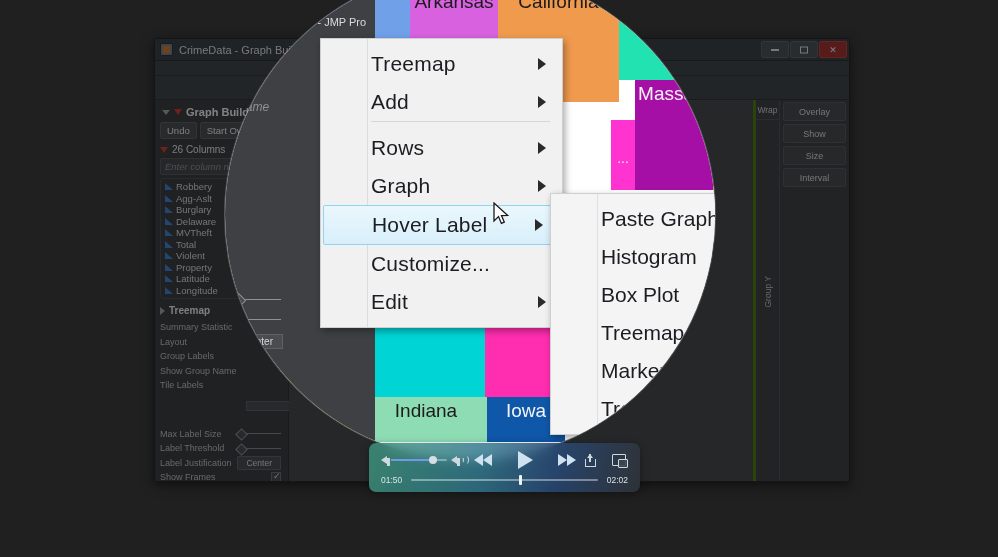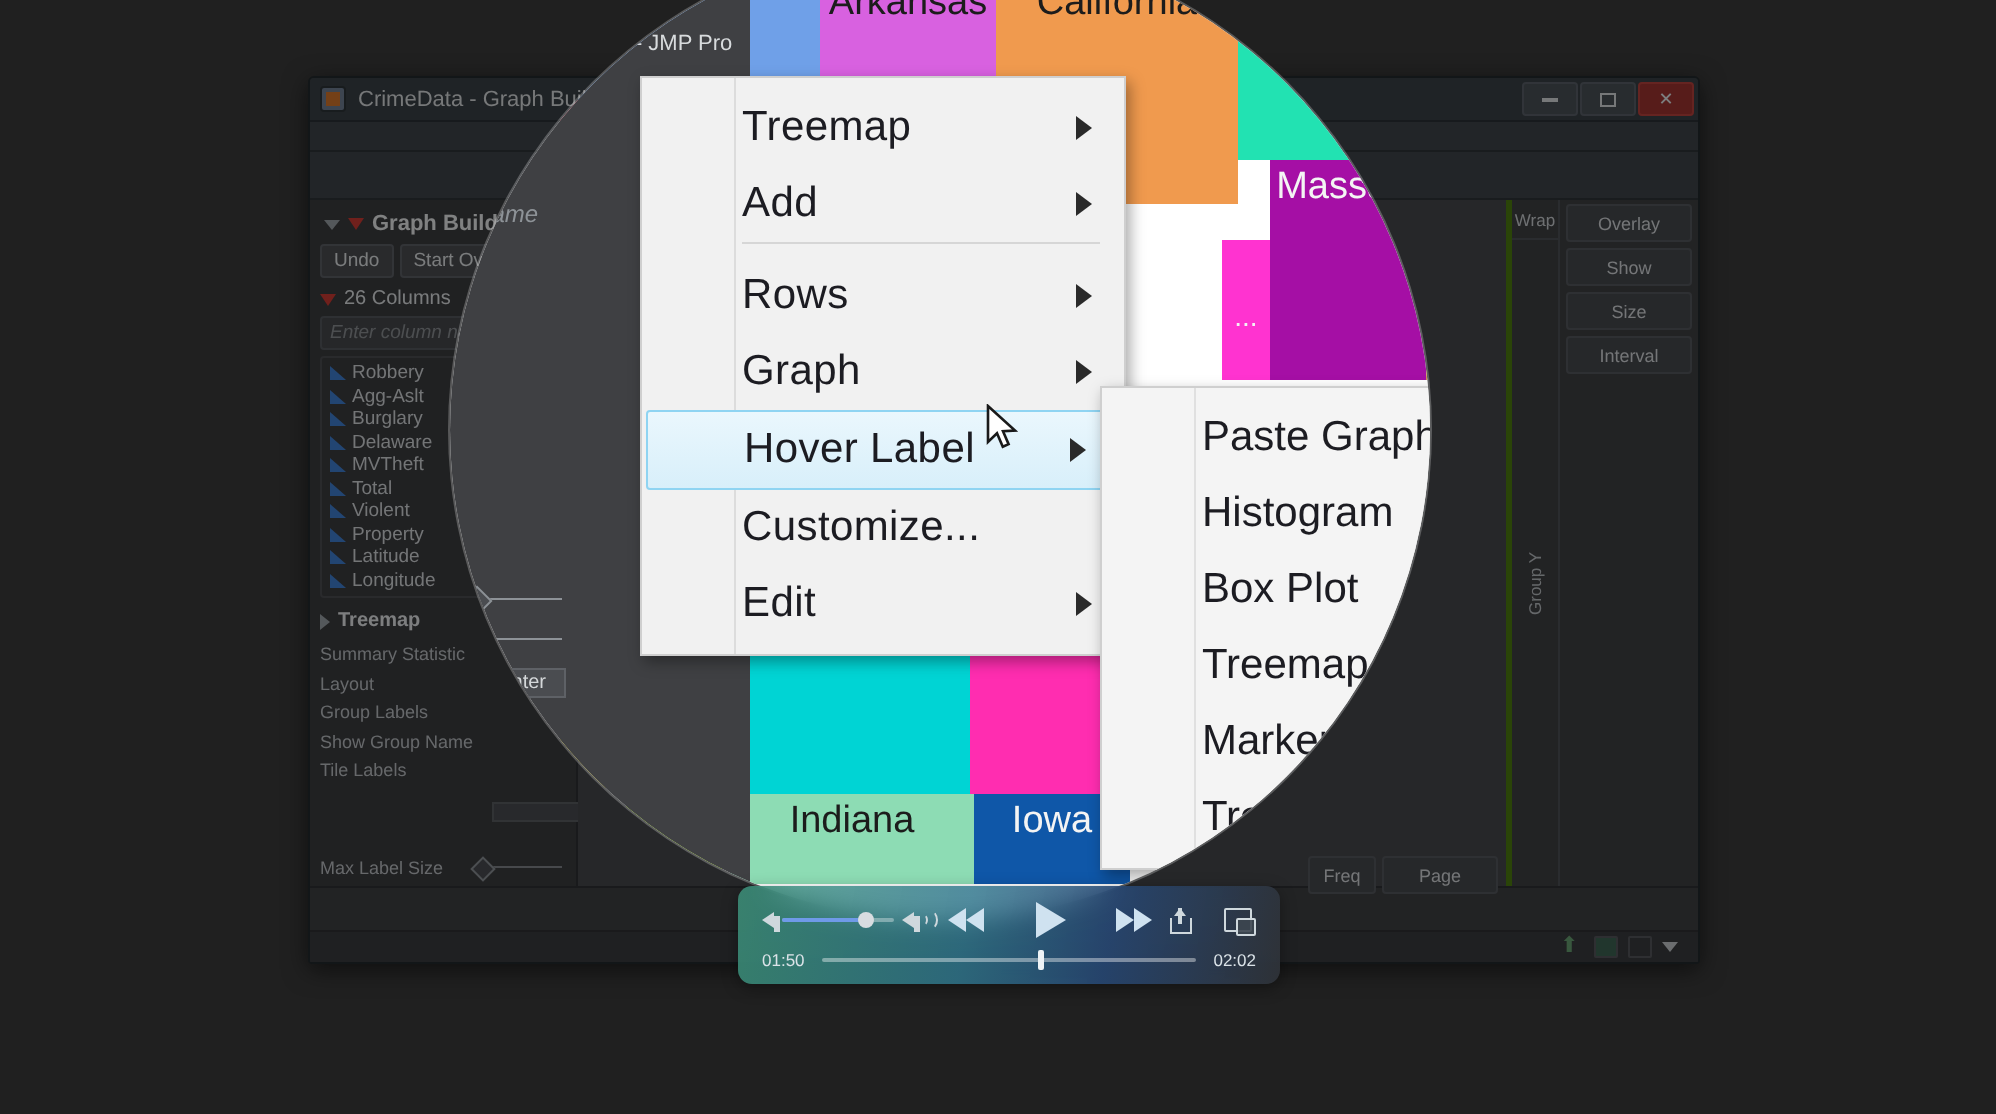--- a/index.html
+++ b/index.html
@@ -432,32 +432,20 @@
         </div>
         <div id="zone-col">
           <div class="zone">Overlay</div>
           <div class="zone">Show</div>
           <div class="zone">Size</div>
           <div class="zone">Interval</div>
         </div>
       </div>
     </div>
 
-    <div id="app-footer">
-      <div id="footer-zones">
-        <div class="fzone" style="width:34px;">Freq</div>
-        <div class="fzone" style="width:58px;">Page</div>
-      </div>
-      <div id="statusbar">
-        <div class="sb-ic up">⬆</div>
-        <div class="sb-ic grn"></div>
-        <div class="sb-ic"></div>
-        <div class="sb-caret"></div>
-      </div>
-    </div>
   </div>
 
   <div id="dim"></div>
 
   <div id="magnifier">
     <div id="mag-inner">
 
       <div class="mtile" style="left:55px;top:18px;width:130px;height:62px;background:#6fa0e8;"></div>
       <div class="mtile" style="left:185px;top:18px;width:88px;height:62px;background:#d861e0;">
         <span>Arkansas</span>

